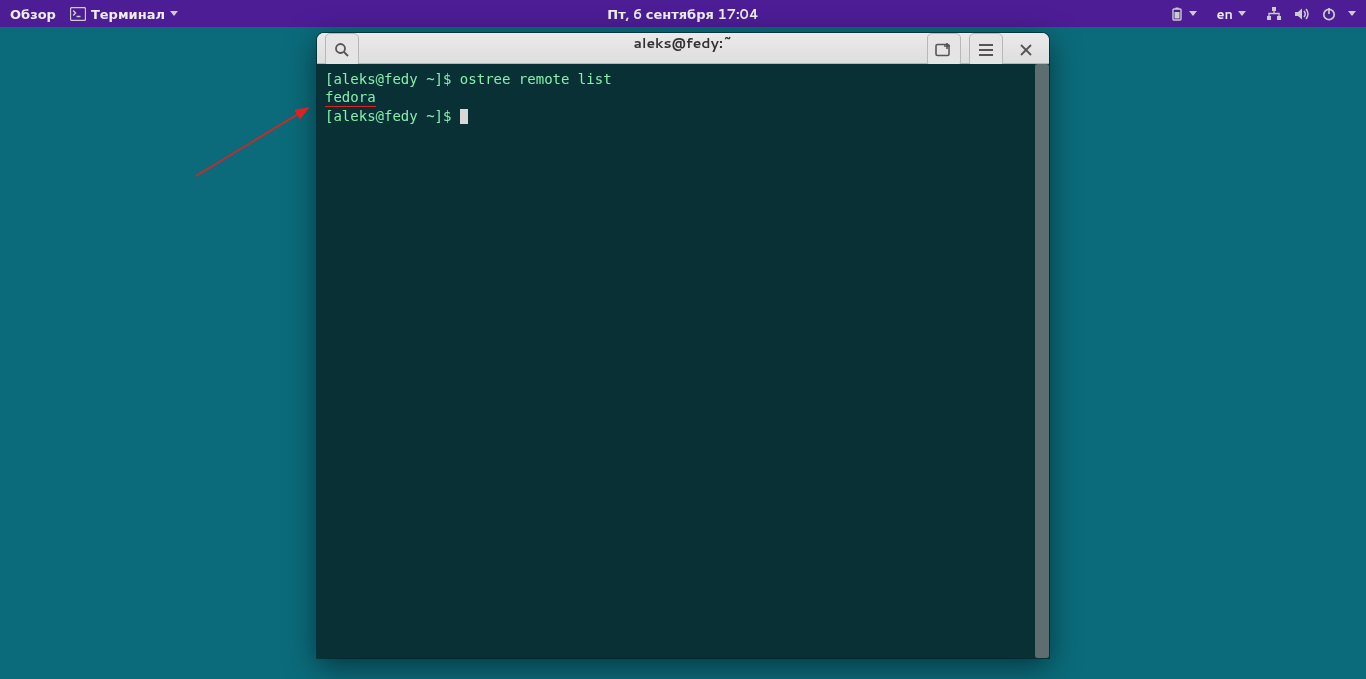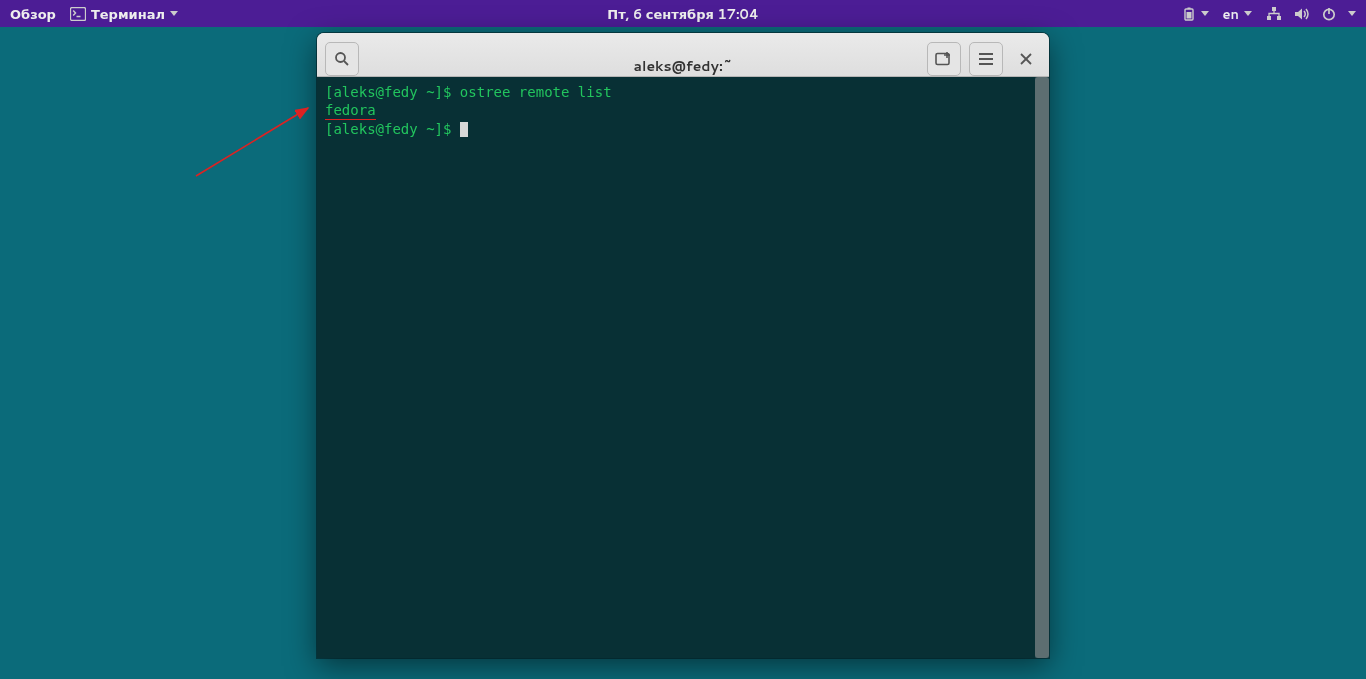--- a/index.html
+++ b/index.html
@@ -16,45 +16,45 @@
       background: #4c1d95;
       color: #eee;
       display: flex;
       align-items: center;
       padding: 0 10px;
       font-size: 13px;
       font-weight: bold;
     }
     .topbar-left { display:flex; align-items:center; gap:14px; }
     .topbar-center { position:absolute; left:50%; transform:translateX(-50%); }
-    .topbar-right { margin-left:auto; display:flex; align-items:center; gap:14px; }
+    .topbar-right { margin-left:auto; display:flex; align-items:center; gap:20px; }
     .topbar .app { display:flex; align-items:center; gap:5px; }
     .topbar svg { display:block; }
     .dropdown-arrow {
       width:0; height:0;
       border-left:4px solid transparent;
       border-right:4px solid transparent;
       border-top:5px solid #ccc;
     }
 
     .window {
       position:absolute;
       left:317px; top:33px;
       width:732px; height:625px;
       background:#e8e6e3;
       border-radius:7px 7px 0 0;
       box-shadow: 0 8px 30px rgba(0,0,0,.5), 0 0 0 1px rgba(0,0,0,.4);
       overflow:hidden;
       display:flex; flex-direction:column;
     }
     .titlebar {
-      height:44px;
+      height:31px;
       background:linear-gradient(#eaeaea,#dedede);
       border-bottom:1px solid #b5b5b5;
-      display:flex; align-items:flex-end;
+      display:flex; align-items:flex-start;
       padding:0 8px;
       position:relative;
     }
     .tb-btn {
       width:34px; height:34px;
       border:1px solid #b8b8b8;
       border-radius:5px;
       background:#e5e5e5;
       display:flex; align-items:center; justify-content:center;
       cursor:pointer;
@@ -77,21 +77,21 @@
       background:#083035;
       position:relative;
       display:flex;
     }
     .terminal-content {
       flex:1;
       padding:6px 8px;
       font-family:"DejaVu Sans Mono","Liberation Mono",monospace;
       font-size:14px;
       line-height:18px;
-      color:#22c55e;
+      color:#86efac;
       white-space:pre;
     }
     .terminal-scrollbar {
       width:14px;
       background:#1a4047;
     }
     .terminal-scrollbar-thumb {
       height:100%;
       background:#5d6e71;
       border-radius:3px;

